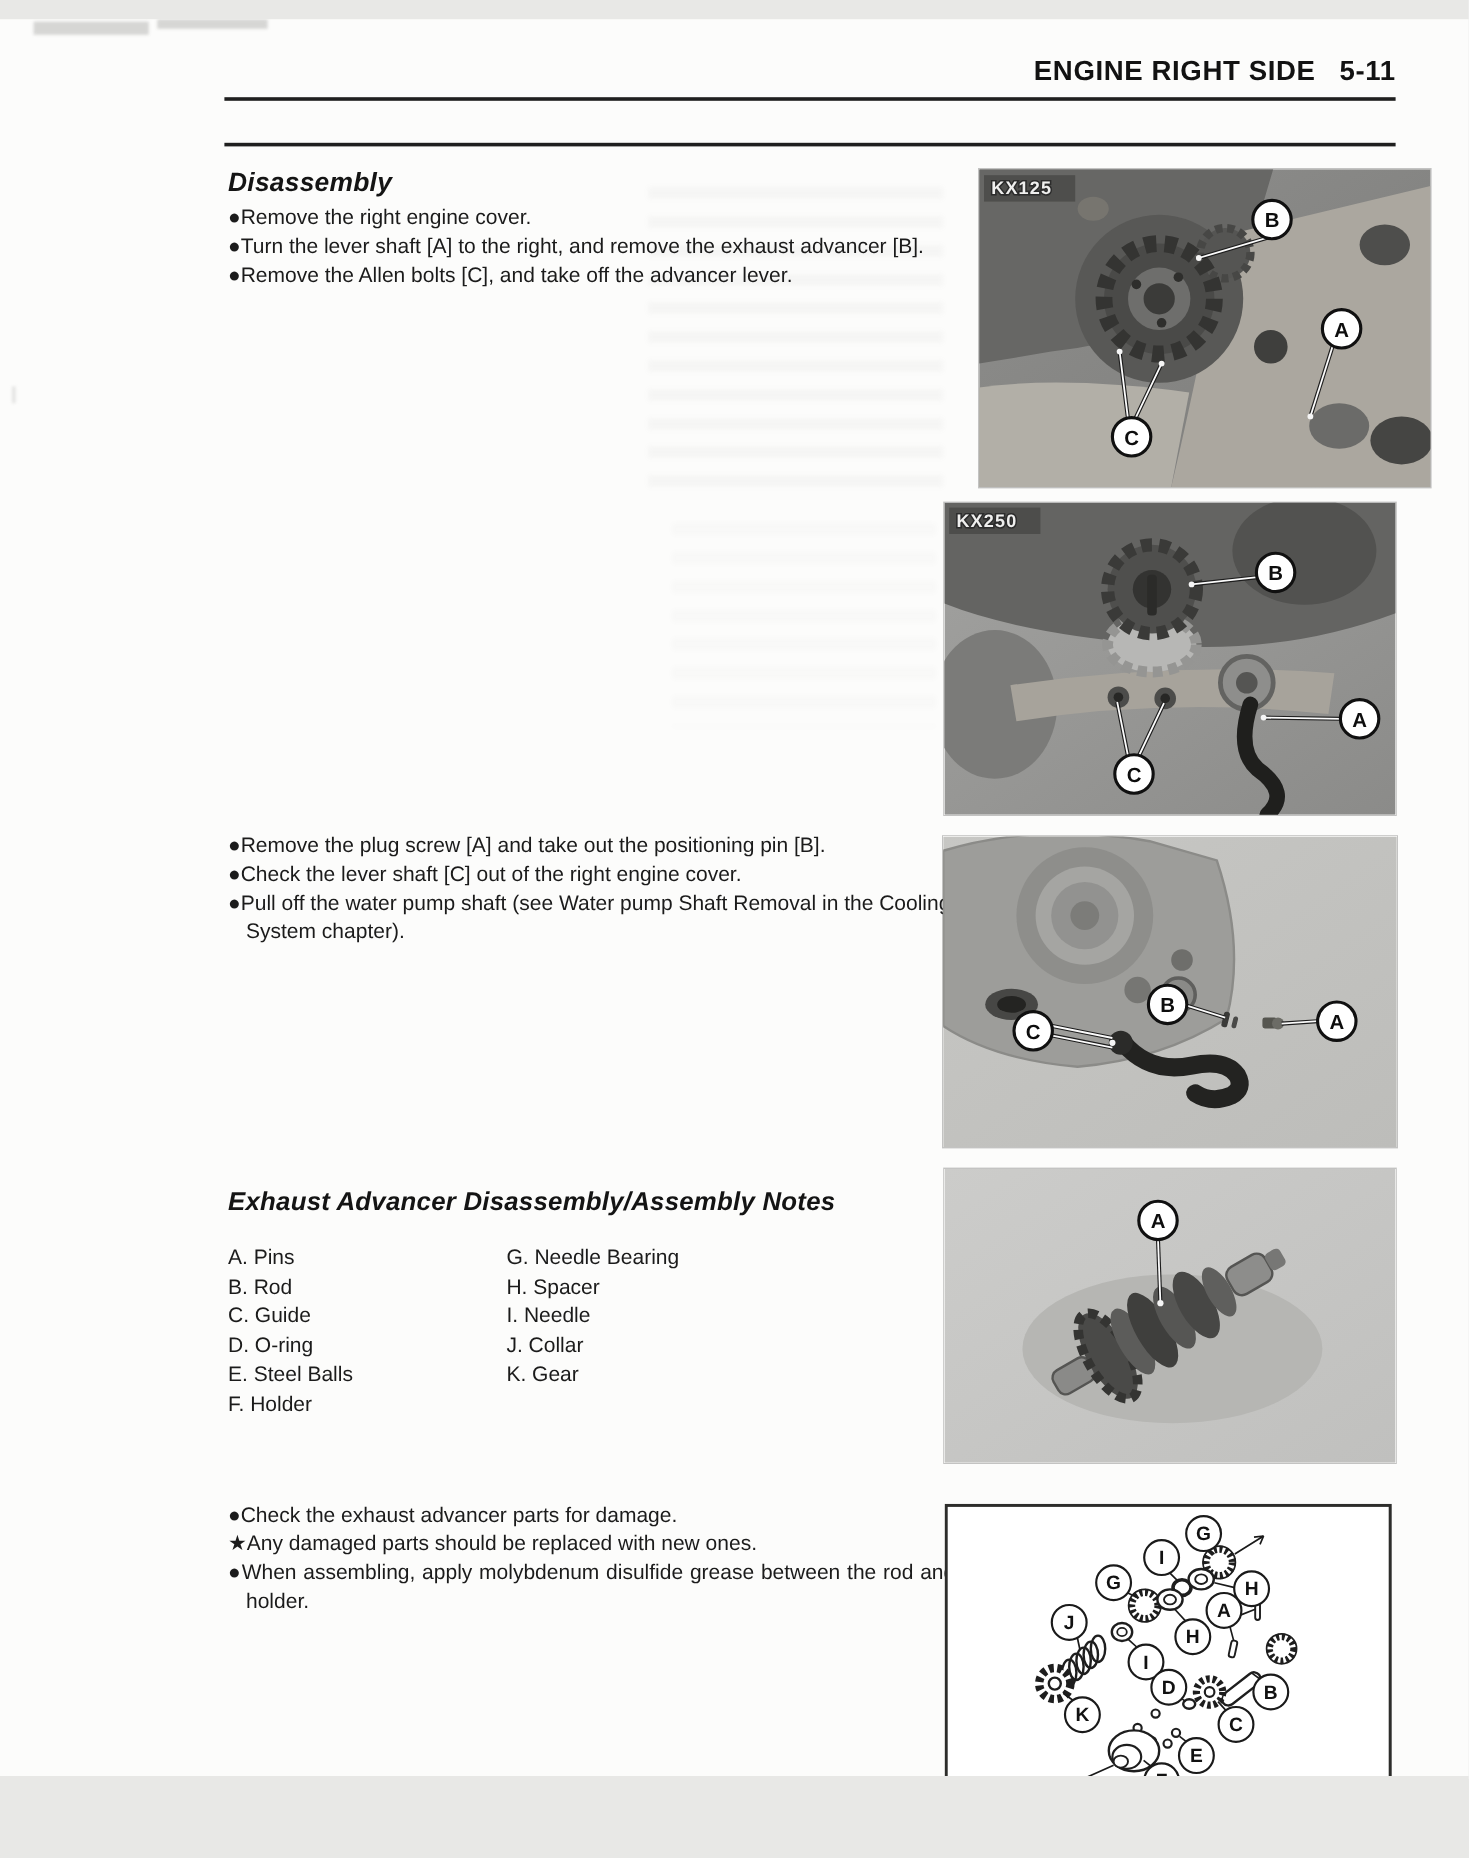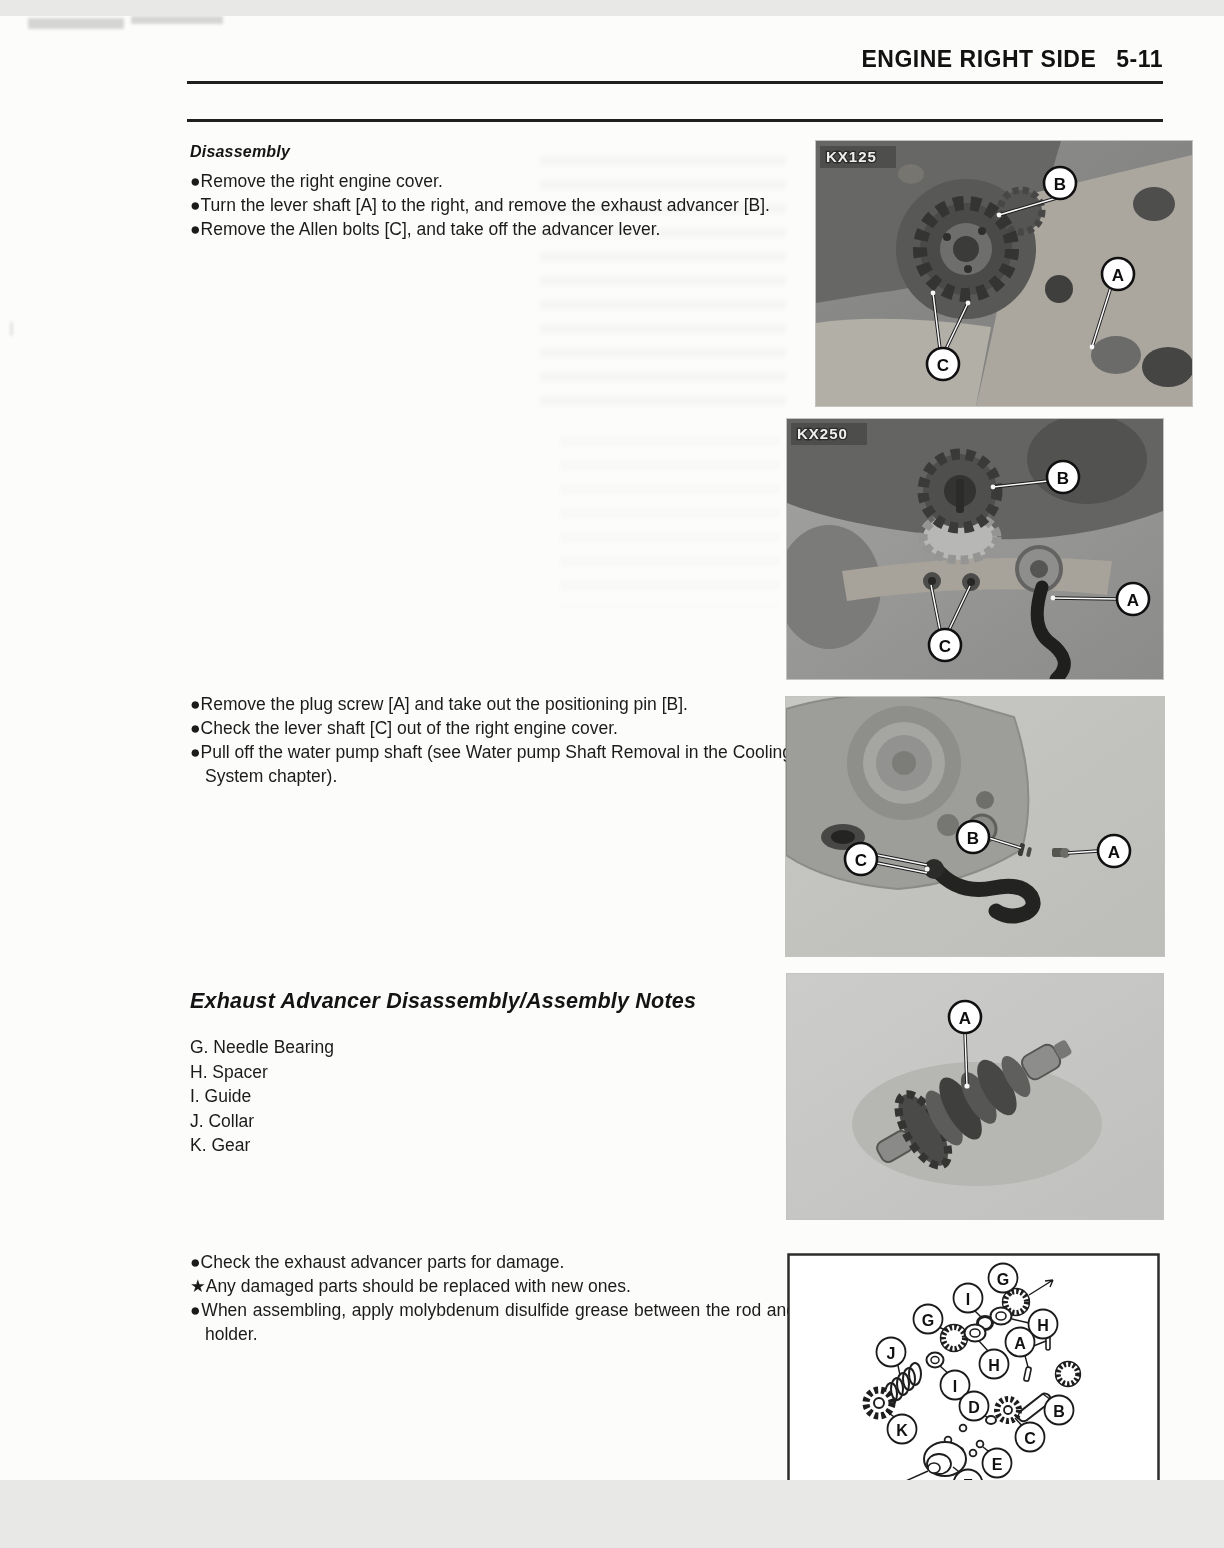--- a/index.html
+++ b/index.html
@@ -14,21 +14,21 @@
   .bleed{position:absolute;opacity:.5;filter:blur(2px);
     background:repeating-linear-gradient(180deg, rgba(130,130,128,.10) 0 10px, rgba(0,0,0,0) 10px 24px);}
   
   .hdr{position:absolute;left:187px;top:30px;width:976px;text-align:right;
        font-weight:bold;font-size:23px;letter-spacing:.5px;color:#121212;}
   .hdr .pgnum{margin-left:20px;}
   .rule{position:absolute;left:187px;width:976px;height:3px;background:#1f1f1f;}
   .rule1{top:65px;} .rule2{top:103px;}
   
   .txt{position:absolute;left:190px;width:606px;font-size:17.5px;line-height:24px;}
-  .sec-h{font-style:italic;font-weight:bold;font-size:16px;letter-spacing:.2px;margin:0 0 5px 0;color:#141414;}
+  .sec-h{font-style:italic;font-weight:bold;font-size:22px;letter-spacing:.2px;margin:0 0 5px 0;color:#141414;}
   .sec-h2{font-style:italic;font-weight:bold;font-size:21.5px;letter-spacing:.2px;margin:0 0 4px 0;color:#141414;}
   .bullet{padding-left:15px;text-indent:-15px;margin:0;}
   .bullet .marker{display:inline;}
   .parts{display:flex;margin-top:22px;}
   .parts ul{list-style:none;margin:0;padding:0;line-height:24.5px;font-size:17.5px;}
   .parts .colA{width:232px;}
   
   .fig{position:absolute;box-shadow:0 0 0 1px rgba(90,90,90,.35);}
   .fig svg{display:block;}
   .diagram{position:absolute;}
@@ -72,24 +72,32 @@
 
   <div class="txt" style="top:676px;">
     <p class="bullet"><span class="marker">●</span><span>Remove the plug screw [A] and take out the positioning pin [B].</span></p>
     <p class="bullet"><span class="marker">●</span><span>Check the lever shaft [C] out of the right engine cover.</span></p>
     <p class="bullet"><span class="marker">●</span><span>Pull off the water pump shaft (see Water pump Shaft Removal in the Cooling System chapter).</span></p>
   </div>
 
   <div class="txt" style="top:973px;">
     <div class="sec-h2">Exhaust Advancer Disassembly/Assembly Notes</div>
     <div class="parts">
+      <ul class="colA">
+        <li>A. Pins</li>
+        <li>B. Rod</li>
+        <li>C. Guide</li>
+        <li>D. O-ring</li>
+        <li>E. Steel Balls</li>
+        <li>F. Holder</li>
+      </ul>
       <ul>
         <li>G. Needle Bearing</li>
         <li>H. Spacer</li>
-        <li>I. Guide</li>
+        <li>I. Needle</li>
         <li>J. Collar</li>
         <li>K. Gear</li>
       </ul>
     </div>
   </div>
 
   <div class="txt" style="top:1234px;">
     <p class="bullet"><span class="marker">●</span><span>Check the exhaust advancer parts for damage.</span></p>
     <p class="bullet"><span class="marker">★</span><span>Any damaged parts should be replaced with new ones.</span></p>
     <p class="bullet" style="text-align:justify;"><span class="marker">●</span><span>When assembling, apply molybdenum disulfide grease between the rod and holder.</span></p>

